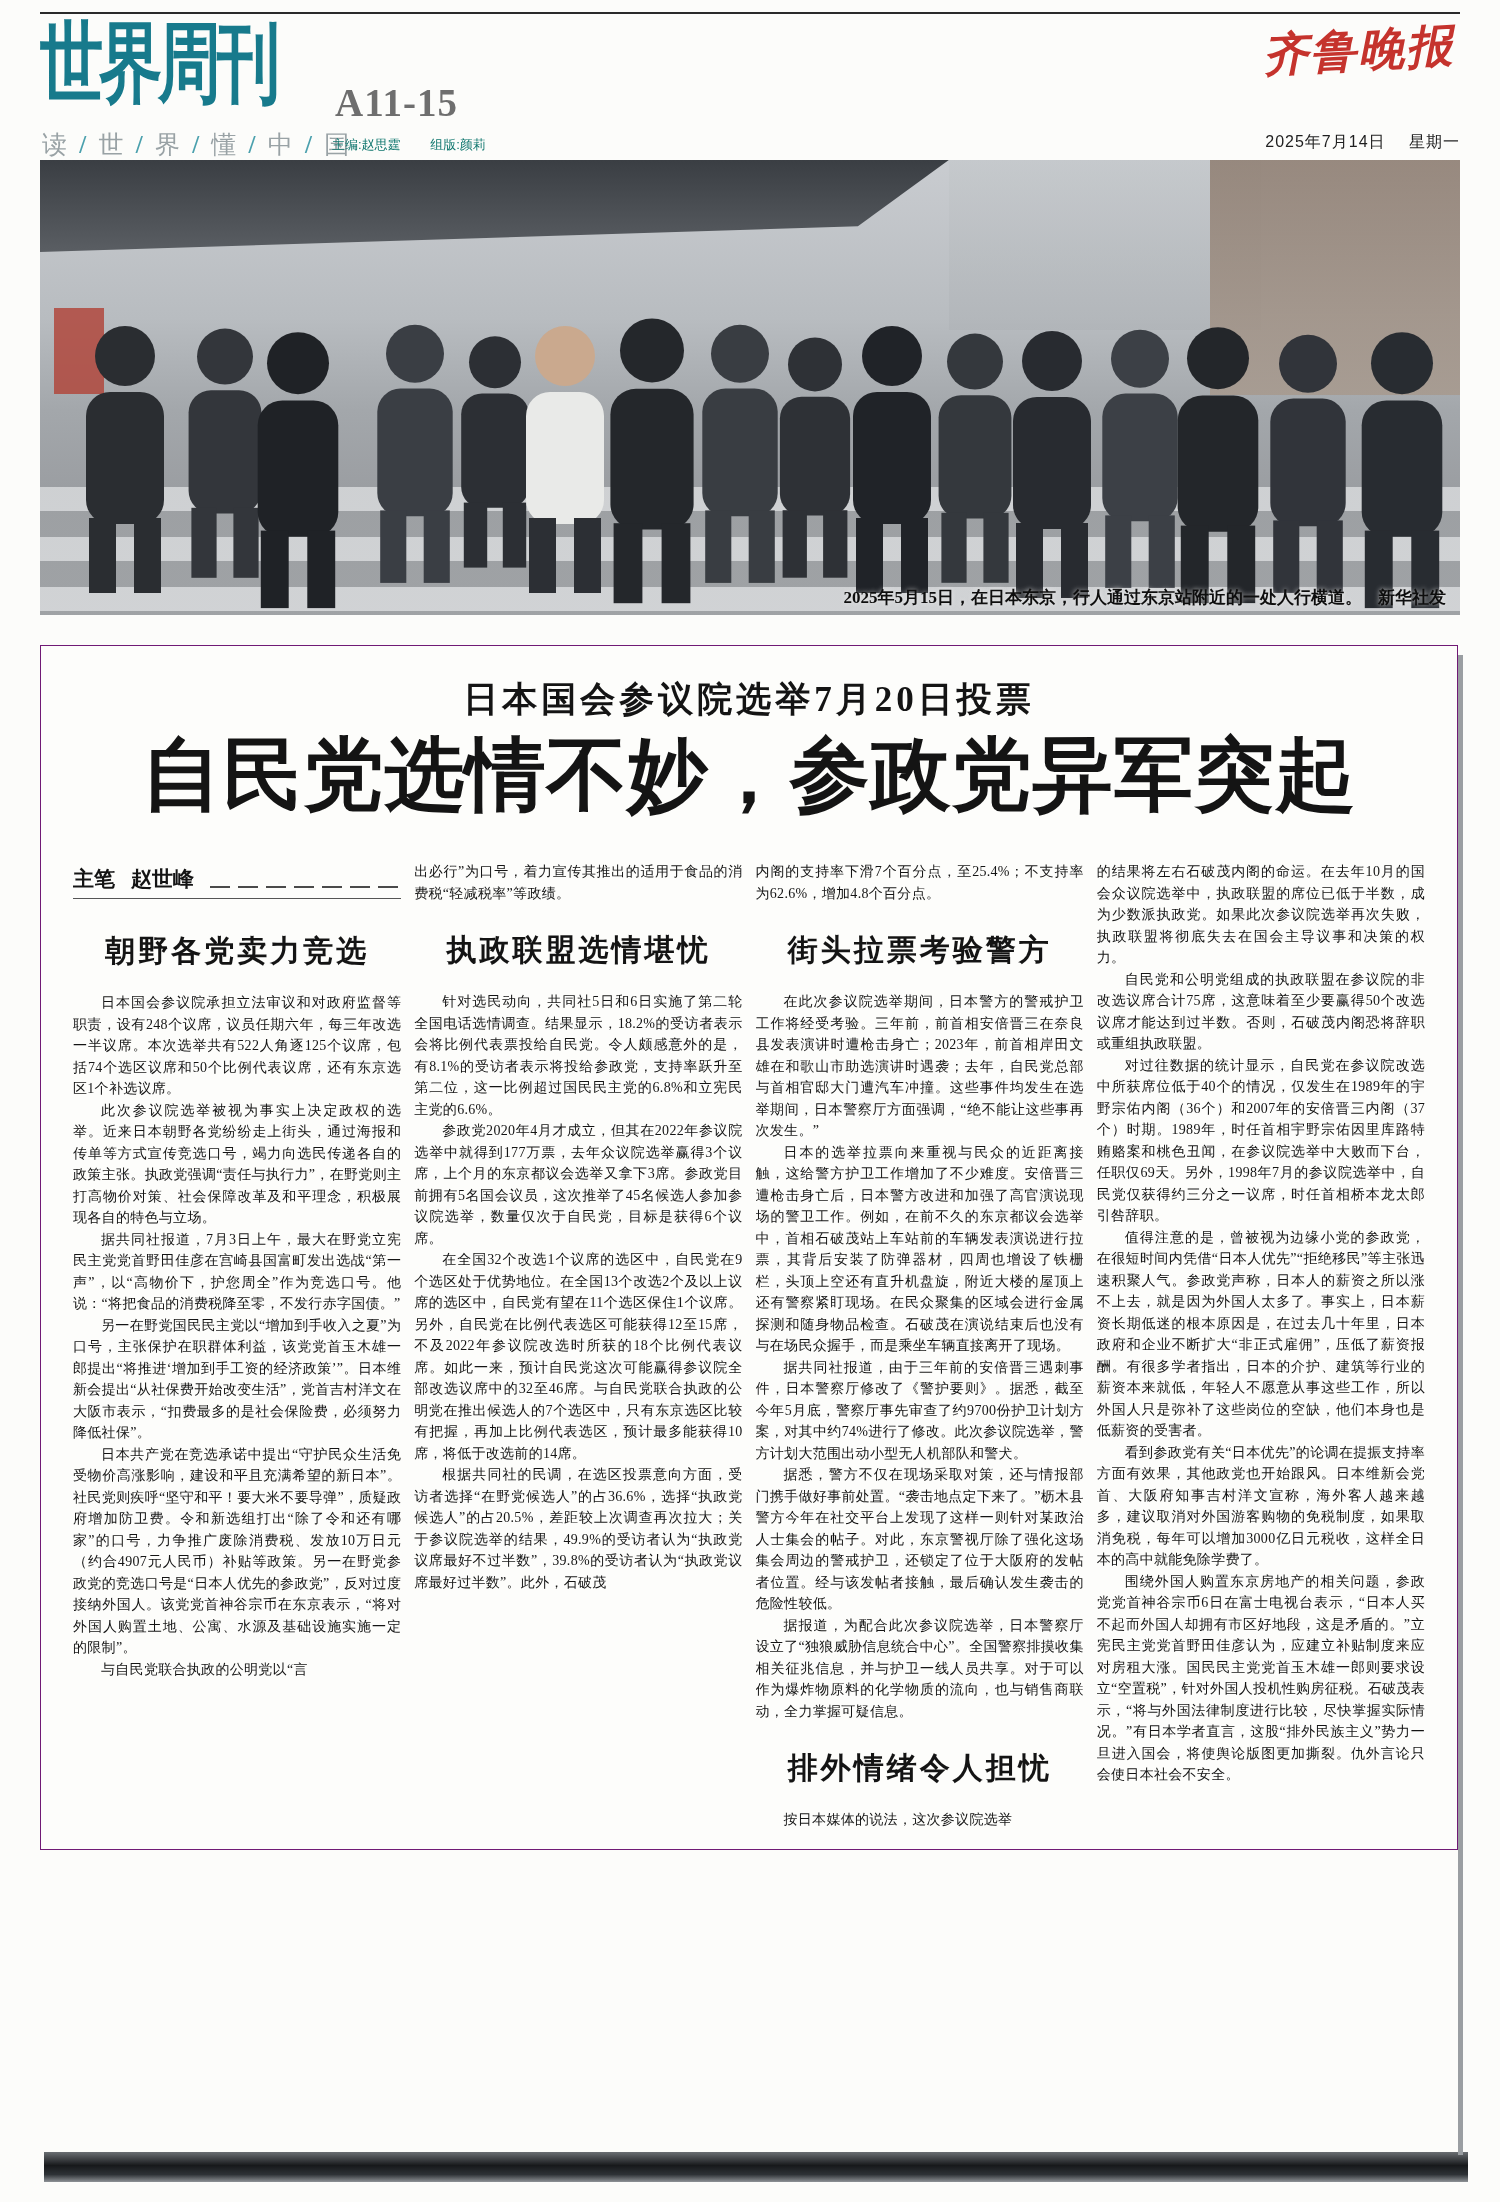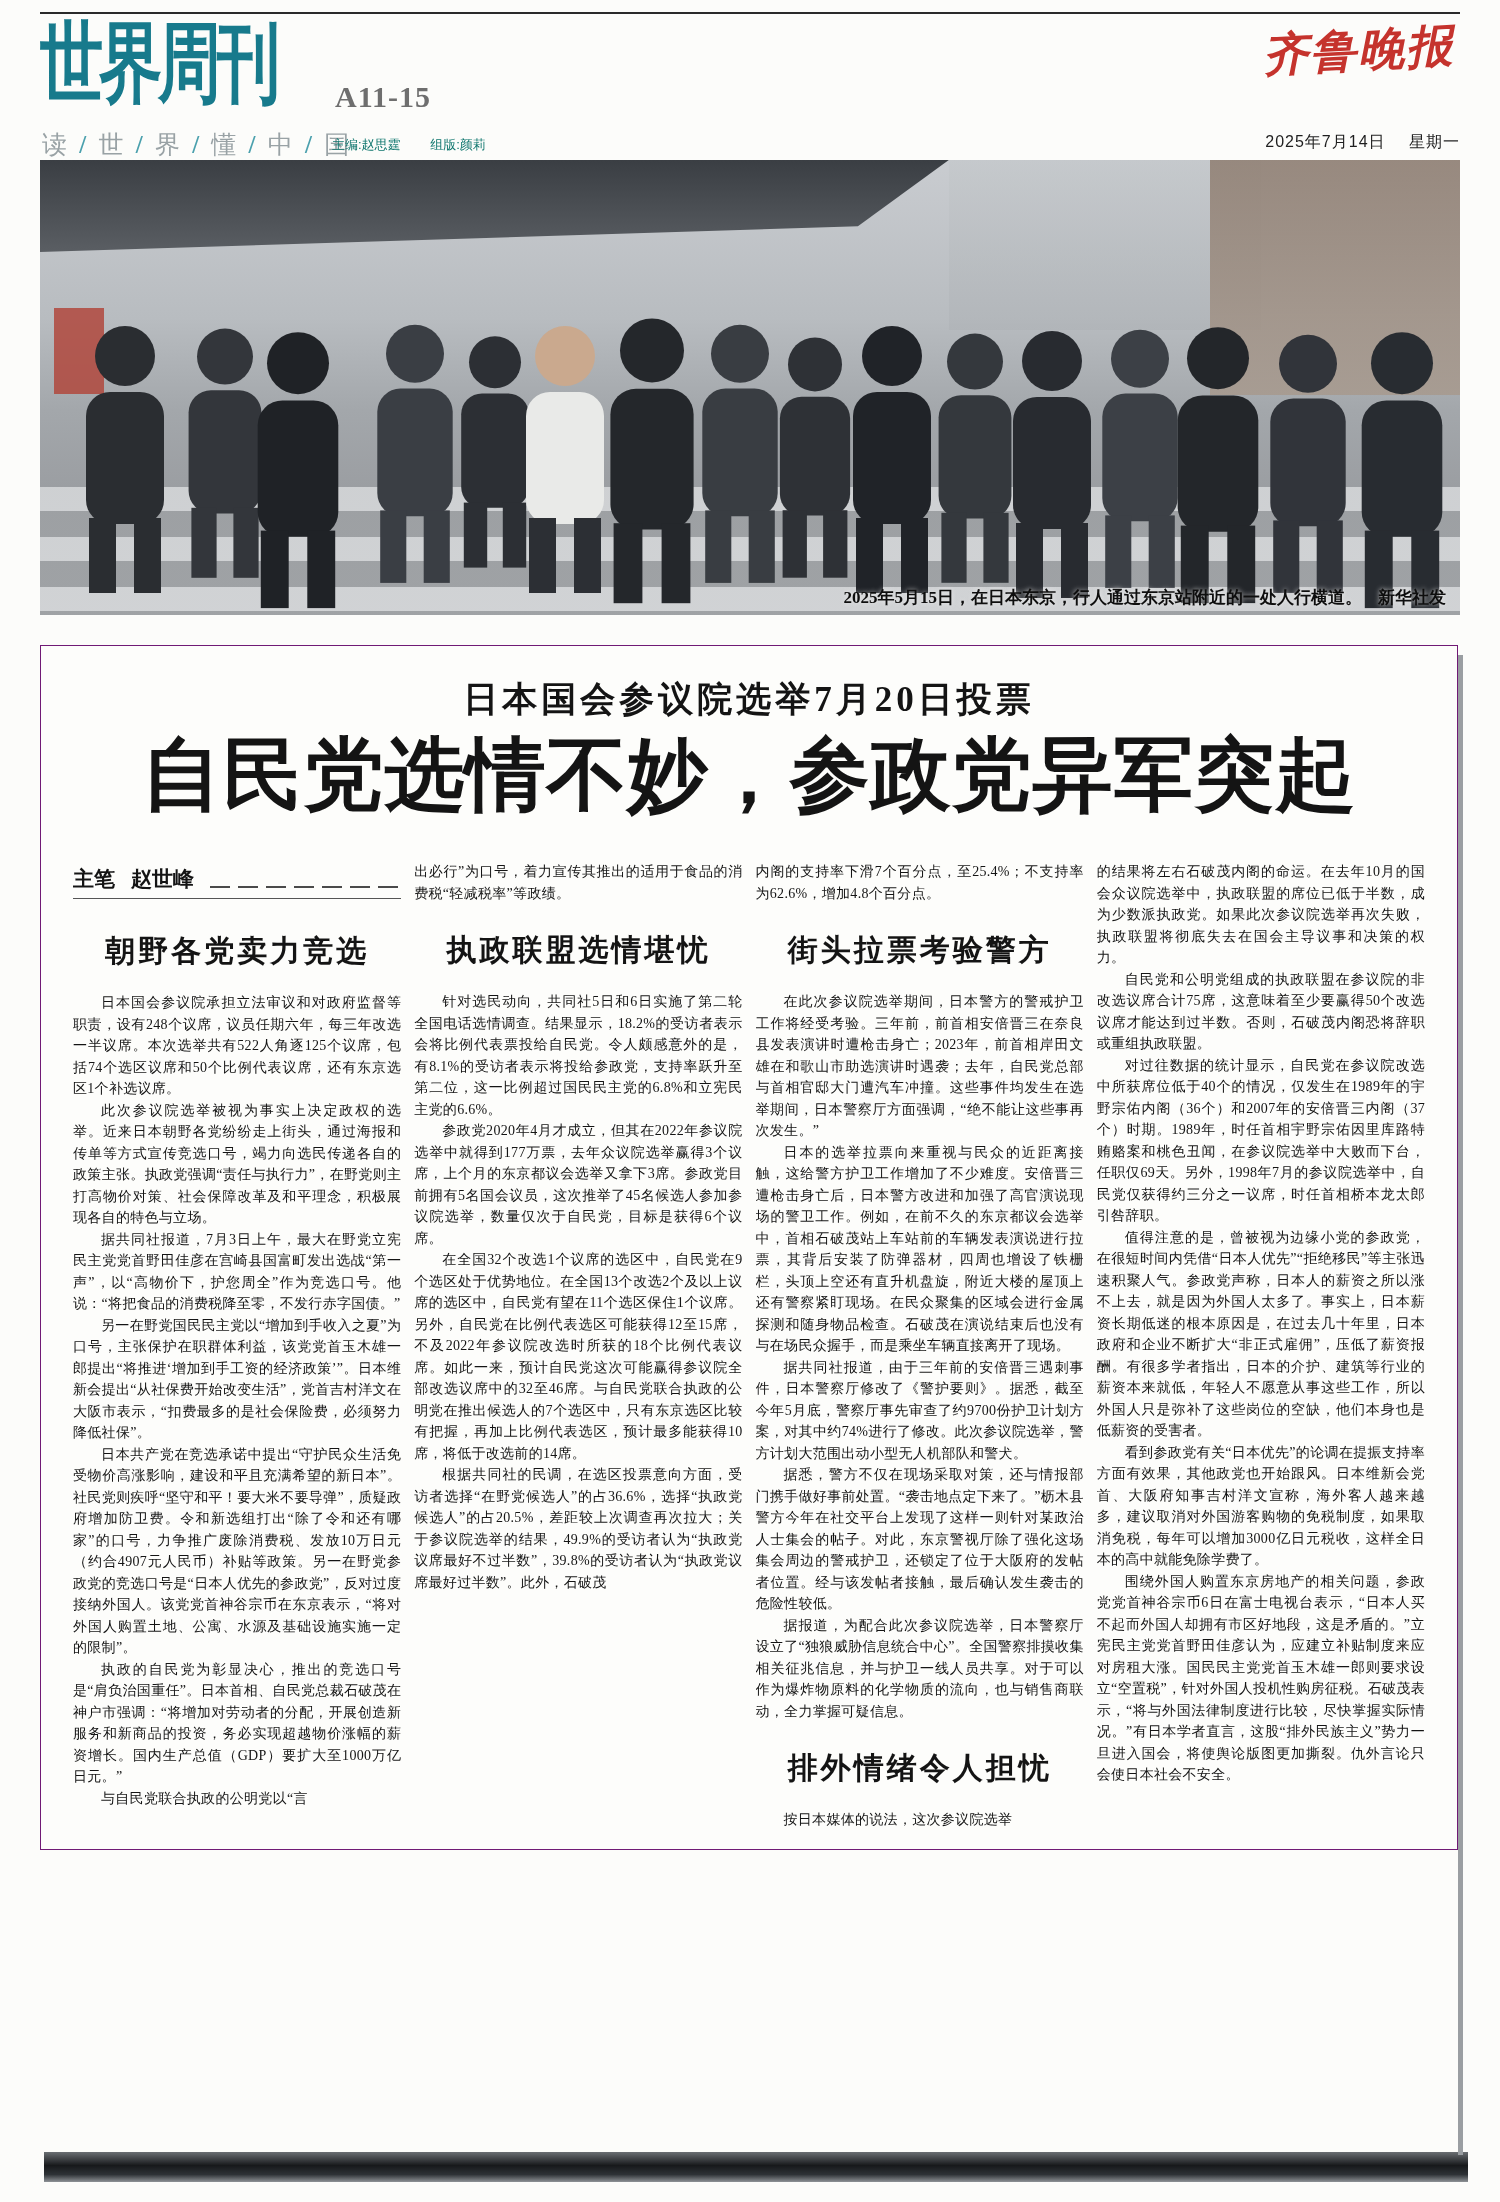--- a/index.html
+++ b/index.html
@@ -4,21 +4,21 @@
 <style>
   html,body{margin:0;padding:0;}
   .page{position:relative;width:1500px;height:2202px;background:#fcfcfa;overflow:hidden;
         font-family:"Liberation Serif","DejaVu Serif",serif;color:#141414;}
   .top-rule{position:absolute;left:40px;right:40px;top:12px;border-top:2px solid #2a2a2a;}
 
   
   .masthead{position:absolute;left:40px;right:40px;top:14px;height:146px;}
   .section-title{position:absolute;left:0;top:6px;font-size:88px;font-weight:bold;line-height:1;
         color:#177a8c;letter-spacing:-6px;transform:scaleX(.72);transform-origin:left;}
-  .page-range{position:absolute;left:295px;top:66px;font-size:30px;font-weight:bold;color:#6e6e6e;letter-spacing:1px;}
+  .page-range{position:absolute;left:295px;top:66px;font-size:39px;font-weight:bold;color:#6e6e6e;letter-spacing:1px;}
   .brand{position:absolute;right:6px;top:6px;font-size:46px;font-weight:bold;font-style:italic;
         color:#c5332d;transform:rotate(-3deg);letter-spacing:2px;}
   .slogan{position:absolute;left:2px;top:114px;font-size:25px;color:#99a2a5;letter-spacing:3px;}
   .slogan .slash{color:#4aa0ad;font-weight:bold;}
   .editors{position:absolute;left:292px;top:122px;font-size:13px;color:#0f766e;
         font-family:"Liberation Sans","DejaVu Sans",sans-serif;}
   .editors span{margin-right:26px;}
   .dateline{position:absolute;right:0;top:118px;font-size:16px;color:#1e1e1e;
         font-family:"Liberation Sans","DejaVu Sans",sans-serif;letter-spacing:1px;}
   .dateline span{margin-left:18px;}
@@ -236,21 +236,20 @@
             <span>主笔</span>
             <span>赵世峰</span>
             <span class="byline-rule"></span>
           </div>
           <h3 class="col-heading">朝野各党卖力竞选</h3>
           <p class="para">日本国会参议院承担立法审议和对政府监督等职责，设有248个议席，议员任期六年，每三年改选一半议席。本次选举共有522人角逐125个议席，包括74个选区议席和50个比例代表议席，还有东京选区1个补选议席。</p>
           <p class="para">此次参议院选举被视为事实上决定政权的选举。近来日本朝野各党纷纷走上街头，通过海报和传单等方式宣传竞选口号，竭力向选民传递各自的政策主张。执政党强调“责任与执行力”，在野党则主打高物价对策、社会保障改革及和平理念，积极展现各自的特色与立场。</p>
           <p class="para">据共同社报道，7月3日上午，最大在野党立宪民主党党首野田佳彦在宫崎县国富町发出选战“第一声”，以“高物价下，护您周全”作为竞选口号。他说：“将把食品的消费税降至零，不发行赤字国债。”</p>
           <p class="para">另一在野党国民民主党以“增加到手收入之夏”为口号，主张保护在职群体利益，该党党首玉木雄一郎提出“将推进‘增加到手工资的经济政策’”。日本维新会提出“从社保费开始改变生活”，党首吉村洋文在大阪市表示，“扣费最多的是社会保险费，必须努力降低社保”。</p>
           <p class="para">日本共产党在竞选承诺中提出“守护民众生活免受物价高涨影响，建设和平且充满希望的新日本”。社民党则疾呼“坚守和平！要大米不要导弹”，质疑政府增加防卫费。令和新选组打出“除了令和还有哪家”的口号，力争推广废除消费税、发放10万日元（约合4907元人民币）补贴等政策。另一在野党参政党的竞选口号是“日本人优先的参政党”，反对过度接纳外国人。该党党首神谷宗币在东京表示，“将对外国人购置土地、公寓、水源及基础设施实施一定的限制”。</p>
-          <p class="para">执政的自民党为彰显决心，推出的竞选口号是“肩负治国重任”。日本首相、自民党总裁石破茂在神户市强调：“将增加对劳动者的分配，开展创造新服务和新商品的投资，务必实现超越物价涨幅的薪资增长。国内生产总值（GDP）要扩大至1000万亿日元。”</p>
           <p class="para">与自民党联合执政的公明党以“言</p>
         </div>
         <div class="col">
           <p class="para cont">出必行”为口号，着力宣传其推出的适用于食品的消费税“轻减税率”等政绩。</p>
           <h3 class="col-heading">执政联盟选情堪忧</h3>
           <p class="para">针对选民动向，共同社5日和6日实施了第二轮全国电话选情调查。结果显示，18.2%的受访者表示会将比例代表票投给自民党。令人颇感意外的是，有8.1%的受访者表示将投给参政党，支持率跃升至第二位，这一比例超过国民民主党的6.8%和立宪民主党的6.6%。</p>
           <p class="para">参政党2020年4月才成立，但其在2022年参议院选举中就得到177万票，去年众议院选举赢得3个议席，上个月的东京都议会选举又拿下3席。参政党目前拥有5名国会议员，这次推举了45名候选人参加参议院选举，数量仅次于自民党，目标是获得6个议席。</p>
           <p class="para">在全国32个改选1个议席的选区中，自民党在9个选区处于优势地位。在全国13个改选2个及以上议席的选区中，自民党有望在11个选区保住1个议席。另外，自民党在比例代表选区可能获得12至15席，不及2022年参议院改选时所获的18个比例代表议席。如此一来，预计自民党这次可能赢得参议院全部改选议席中的32至46席。与自民党联合执政的公明党在推出候选人的7个选区中，只有东京选区比较有把握，再加上比例代表选区，预计最多能获得10席，将低于改选前的14席。</p>
           <p class="para">根据共同社的民调，在选区投票意向方面，受访者选择“在野党候选人”的占36.6%，选择“执政党候选人”的占20.5%，差距较上次调查再次拉大；关于参议院选举的结果，49.9%的受访者认为“执政党议席最好不过半数”，39.8%的受访者认为“执政党议席最好过半数”。此外，石破茂</p>
         </div>

